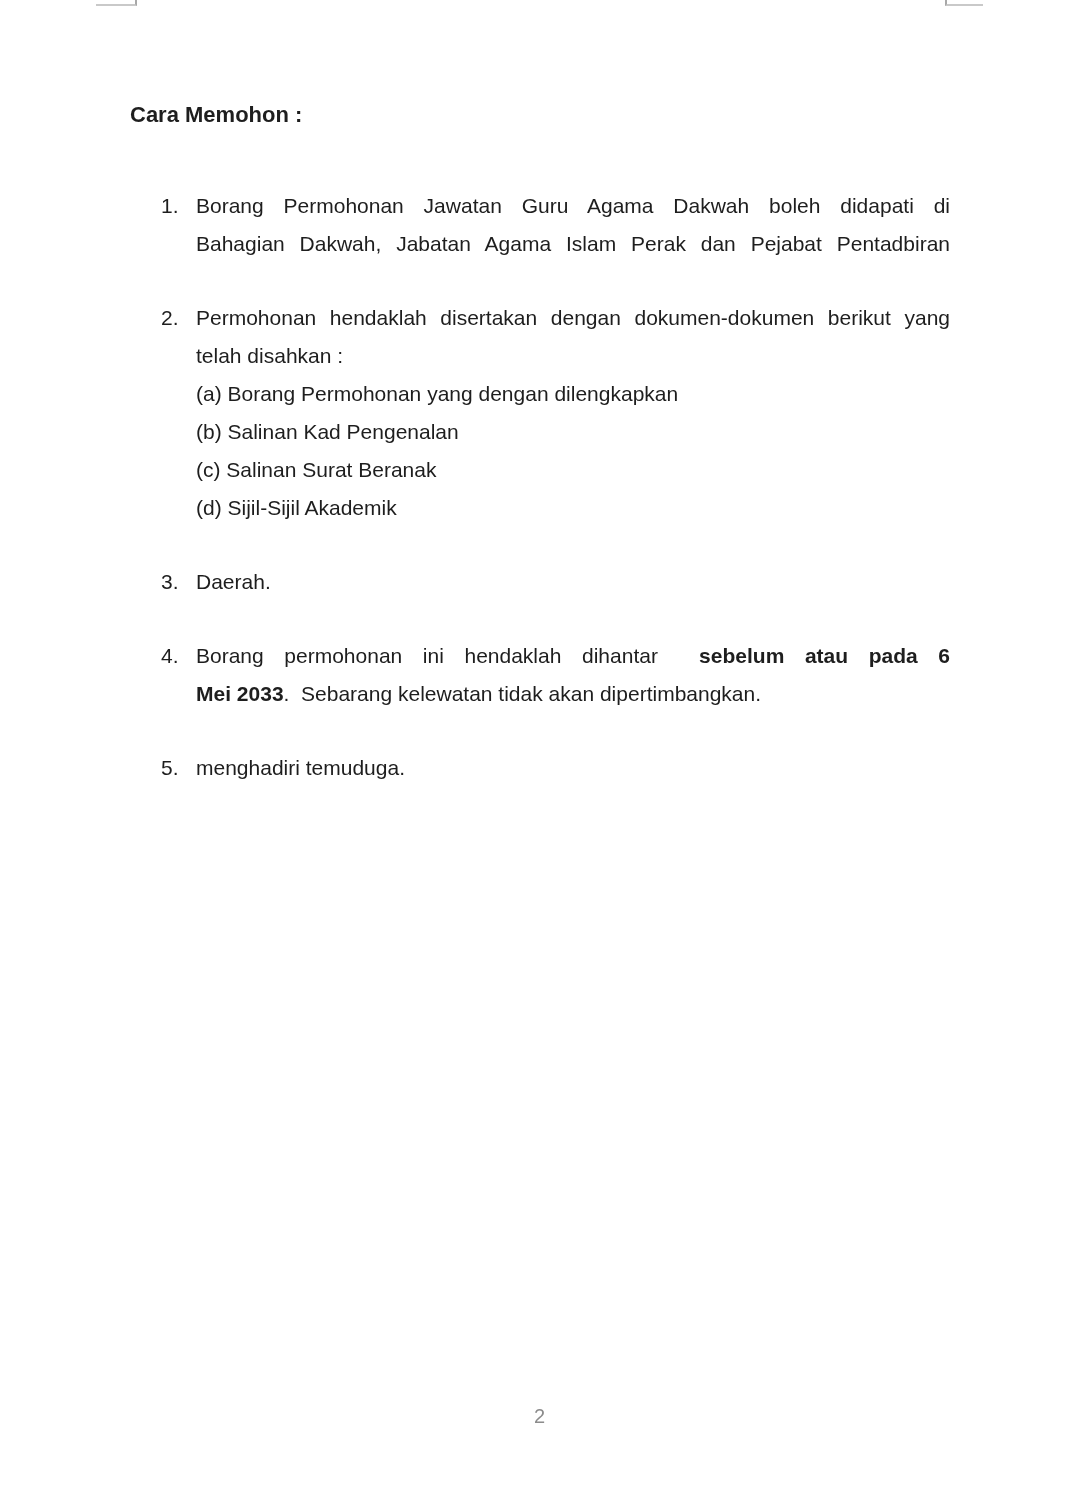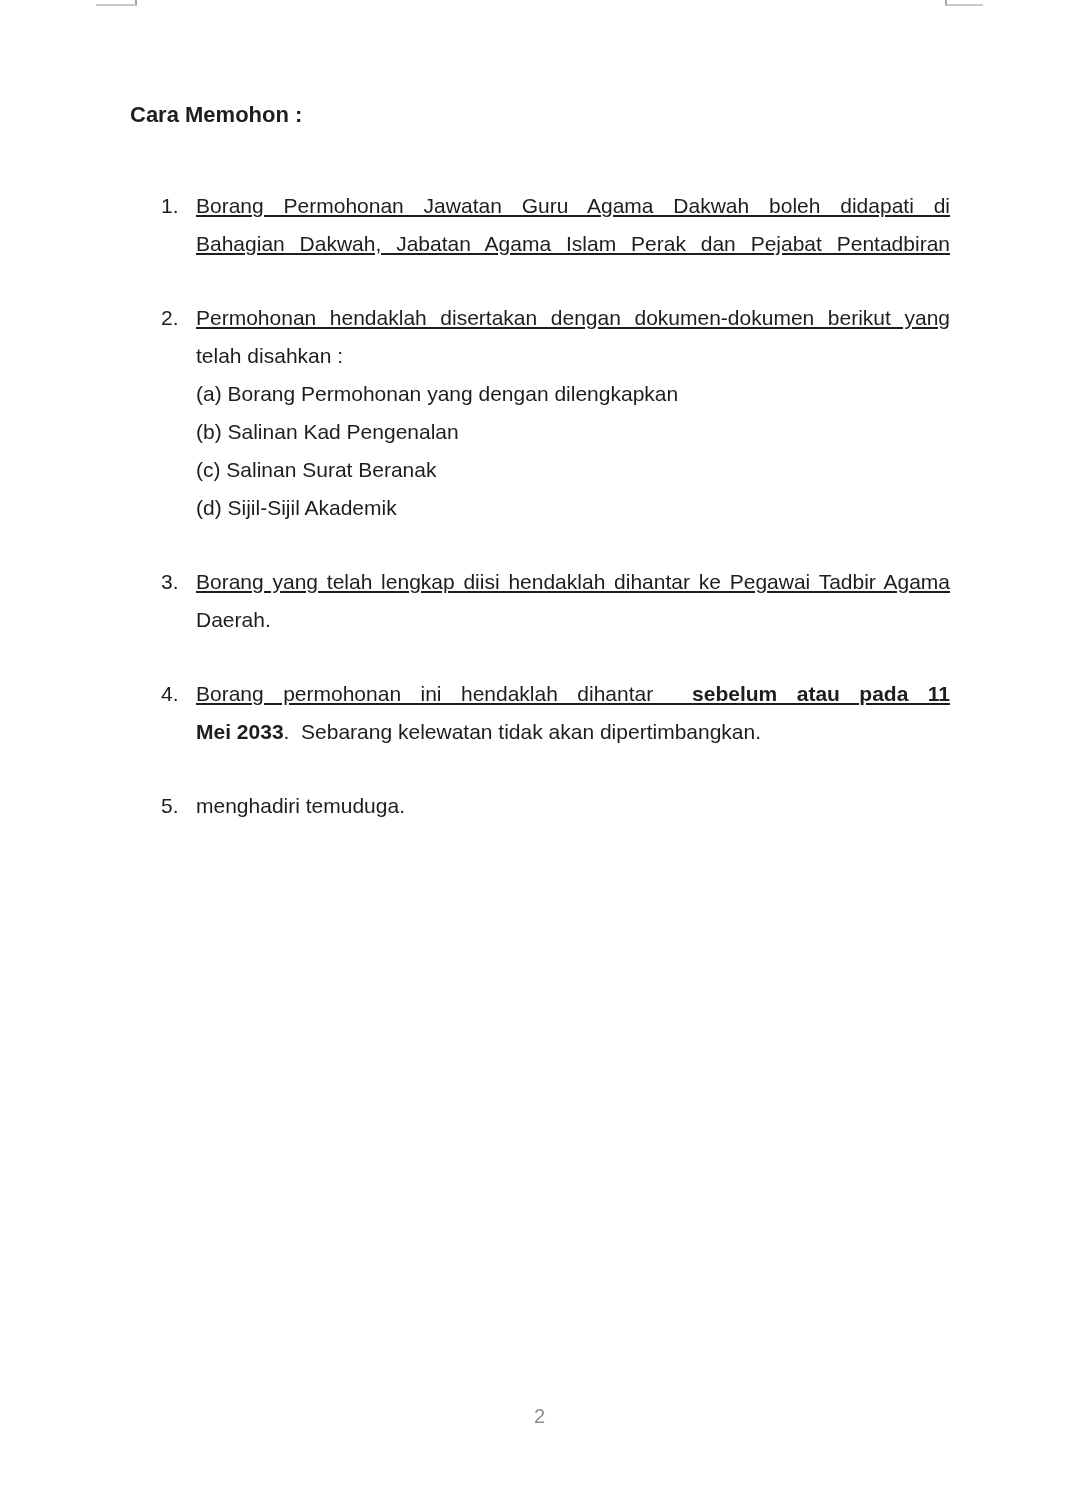--- a/index.html
+++ b/index.html
@@ -66,21 +66,20 @@
   }
   .line {
     line-height: 38px;
     height: 38px;
     overflow: hidden;
   }
   .line.justify {
     text-align: justify;
     text-align-last: justify;
     text-justify: inter-word;
-    text-decoration: underline;
   }
   .bold {
     font-weight: 700;
   }
   .page-number {
     position: absolute;
     left: 0;
     top: 1397px;
     width: 100%;
     text-align: center;
@@ -113,28 +112,27 @@
           <div class="line"><span>telah disahkan :</span></div>
           <div class="line"><span>(a) Borang Permohonan yang dengan dilengkapkan</span></div>
           <div class="line"><span>(b) Salinan Kad Pengenalan</span></div>
           <div class="line"><span>(c) Salinan Surat Beranak</span></div>
           <div class="line"><span>(d) Sijil-Sijil Akademik</span></div>
         </div>
       </div>
       <div class="list-item">
         <div class="item-number">3.</div>
         <div class="item-content">
-          <div class="line justify"><span>Borang yang telah lengkap diisi hendaklah dihantar ke Pegawai Tadbir Agama</span></div>
           <div class="line"><span>Daerah.</span></div>
         </div>
       </div>
       <div class="list-item">
         <div class="item-number">4.</div>
         <div class="item-content">
-          <div class="line justify"><span>Borang permohonan ini hendaklah dihantar &nbsp;</span><span class="bold">sebelum atau pada 11</span></div>
+          <div class="line justify"><span>Borang permohonan ini hendaklah dihantar &nbsp;</span><span class="bold">sebelum atau pada 6</span></div>
           <div class="line"><span class="bold">Mei 2033</span><span>.&nbsp; Sebarang kelewatan tidak akan dipertimbangkan.</span></div>
         </div>
       </div>
       <div class="list-item">
         <div class="item-number">5.</div>
         <div class="item-content">
           <div class="line"><span>menghadiri temuduga.</span></div>
         </div>
       </div>
     </div>

